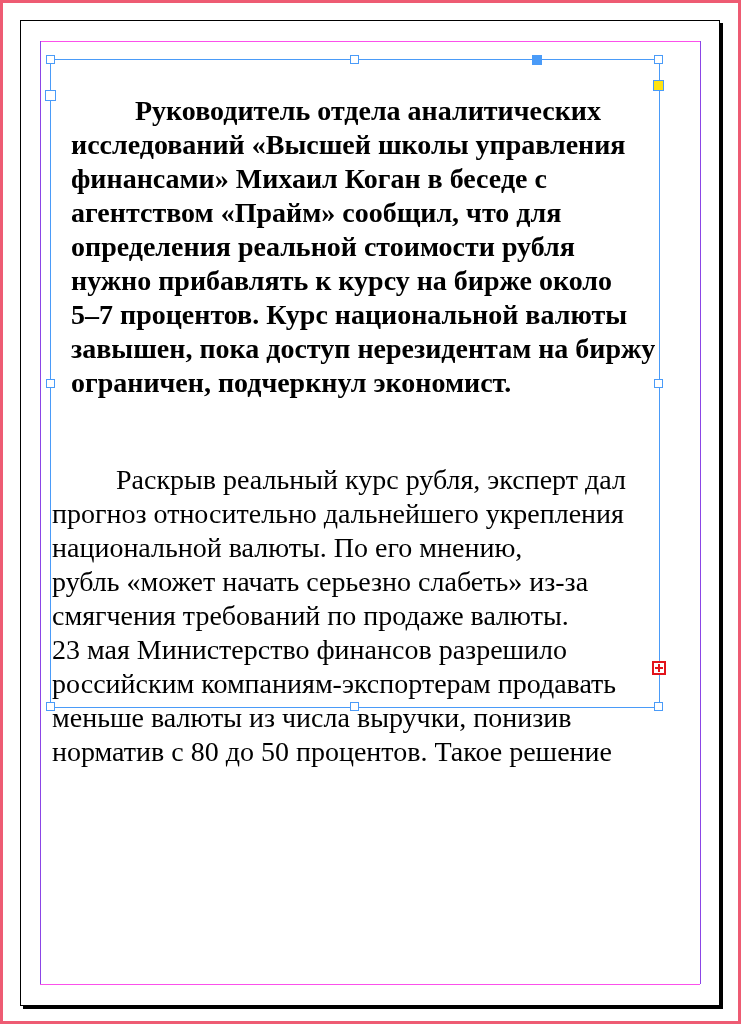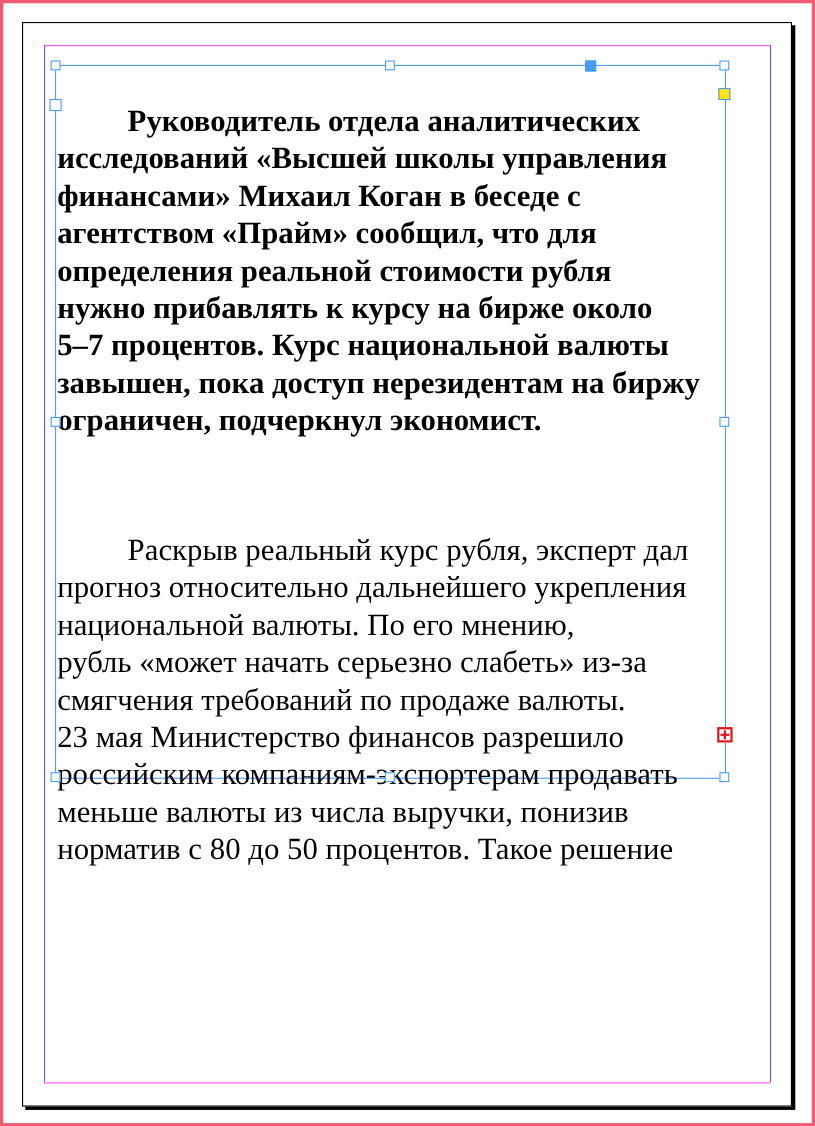--- a/index.html
+++ b/index.html
@@ -37,21 +37,21 @@
   .text-frame{
     position:absolute;left:50px;top:59px;width:608px;height:647px;
     border:1px solid var(--sel-blue);z-index:3;background:transparent;
   }
   .frame-text{
     position:absolute;left:1px;top:0;right:1px;
     color:var(--ink);font-size:28px;line-height:34px;
     white-space:pre-line;
   }
   .para{margin:0;text-indent:64px;}
-  .para.bold{font-weight:bold;margin-bottom:50px;}
+  .para.bold{font-weight:bold;margin-bottom:29px;padding-left:19px;}
   .handle{
     position:absolute;width:9px;height:9px;background:#fff;
     border:1px solid var(--sel-blue);box-sizing:border-box;z-index:4;
   }
   .handle.large{width:11px;height:11px;}
   .handle.solid{background:var(--sel-blue);width:10px;height:10px;}
   .handle.yellow{background:var(--yellow);width:11px;height:11px;}
   .outport{
     position:absolute;width:14px;height:14px;background:#fff;
     border:2px solid var(--red);box-sizing:border-box;z-index:4;

